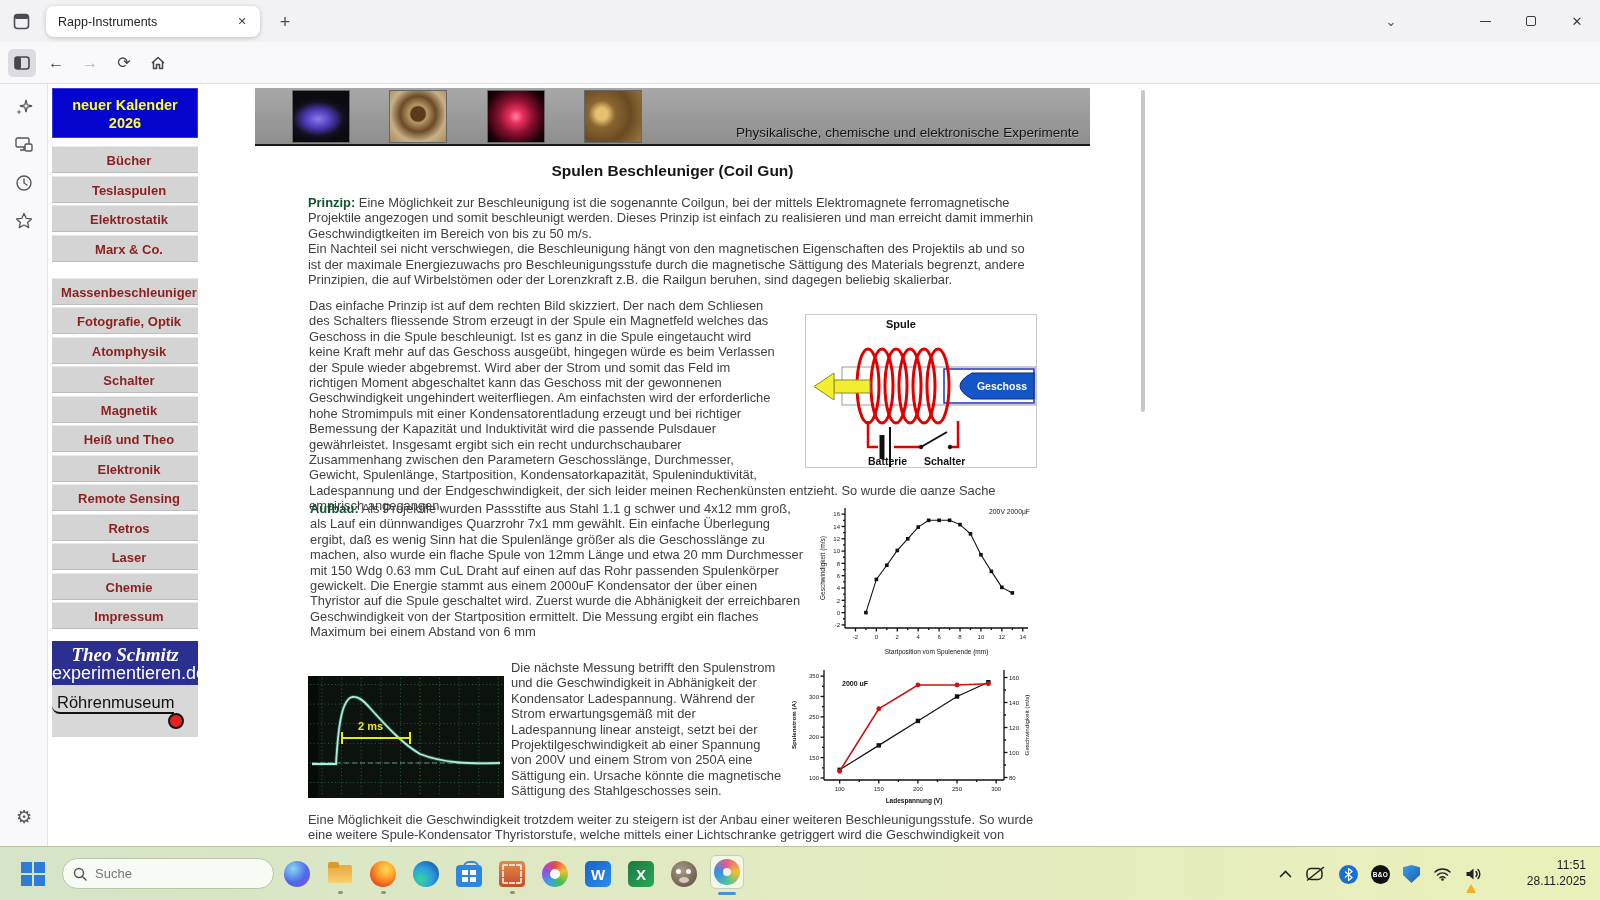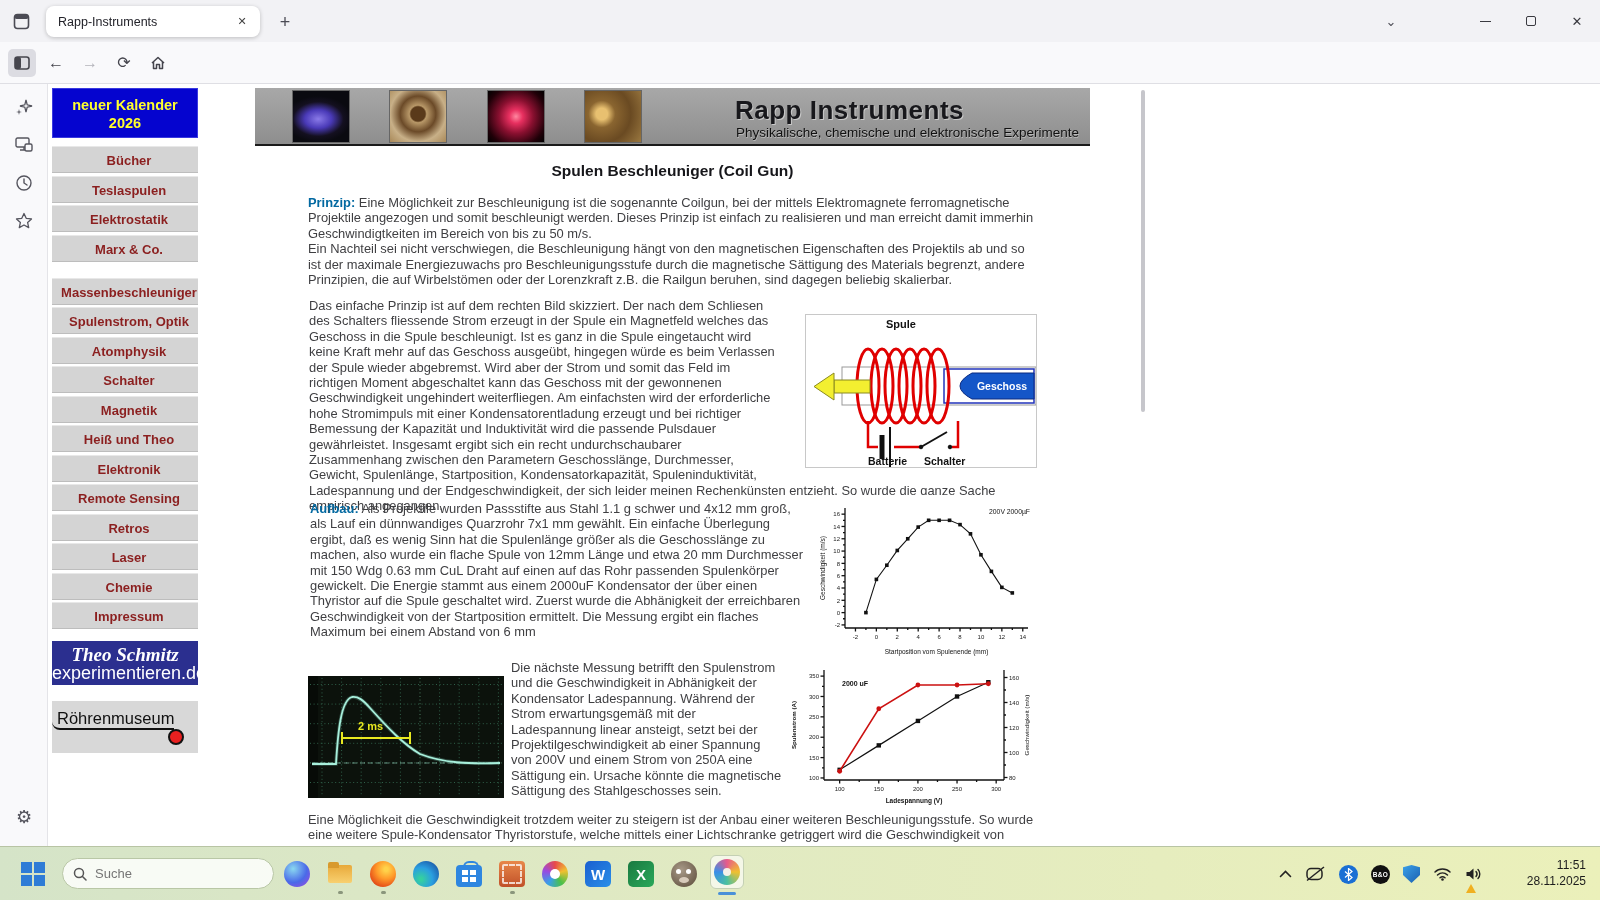--- a/index.html
+++ b/index.html
@@ -47,38 +47,38 @@
   .page { position:absolute; left:48px; top:84px; width:1552px; height:762px; background:#fff; overflow:hidden; }
 
   .leftnav { position:absolute; left:4px; top:4px; width:146px; }
   .kalender { height:50px; background:#0504cf; border:1px solid #3a3ae0; color:#ffff2e; font-weight:bold; font-size:14.5px; text-align:center; padding-top:7px; line-height:18px; }
   .nav-list { margin-top:8px;text-align:center; }
   .nav-btn { height:27px; line-height:27px; background:#d4d4d4; color:#8b1f1f; font-weight:bold; font-size:13px; padding-left:8px; margin-bottom:2.5px; border-top:1px solid #e8e8e8; border-bottom:1px solid #bdbdbd; white-space:nowrap; overflow:hidden; }
   .nav-btn.group-gap { margin-top:16px; }
   .theo { margin-top:12px; height:44px; background:#2b2f8f; color:#fff; text-align:center; padding-top:3px; }
   .theo .t1 { font-family:"Liberation Serif", serif; font-style:italic; font-weight:bold; font-size:19px; line-height:21px; }
   .theo .t2 { font-size:18px; line-height:16px; }
-  .roehren { margin-top:16px; height:52px; background:#d8d8d8; position:relative; padding-top:8px; }
+  .roehren { height:52px; background:#d8d8d8; position:relative; padding-top:8px; }
   .roehren .txt { font-size:16.5px; color:#111; padding-left:5px; border-bottom:2px solid #111; display:inline-block; border-radius:0 0 0 8px; }
   .roehren .dot { position:absolute; right:14px; bottom:8px; width:16px; height:16px; background:#e82020; border:2px solid #111; border-radius:50%; }
   .rundfunk { margin-top:8px; height:86px; background:#fff; border:1px solid #ccc; position:relative; overflow:hidden; }
 
   .banner { position:absolute; left:207px; top:4px; width:835px; height:58px; background:linear-gradient(180deg,#a8a8a8,#8e8e8e); border-bottom:2px solid #1a1a1a; }
   .photo { position:absolute; top:2px; width:58px; height:53px; border:1px solid #666; }
   .ph1 { background:radial-gradient(ellipse 60% 45% at 45% 55%, #8a7ae8 0%, #4a3ab8 40%, #141020 75%, #0a0a10 100%); }
   .ph2 { background:radial-gradient(circle at 50% 45%, #5a3a1a 18%, #b89868 22%, #6b4a28 45%, #c8b088 70%, #a88858 100%); }
   .ph3 { background:radial-gradient(circle at 50% 50%, #ff88a0 0%, #e83060 18%, #8a1030 45%, #200008 80%, #000 100%); }
   .ph4 { background:radial-gradient(circle at 30% 45%, #e8c070 12%, #8a6530 28%, #6a4a22 60%, #9a7840 100%); }
   .banner-title { position:absolute; left:480px; top:7px; font-size:26px; font-weight:bold; color:#18181c; text-shadow:1px 1px 0 #c8c8c8; letter-spacing:.5px; }
   .banner-sub { position:absolute; left:481px; top:37px; font-size:13.5px; color:#111; text-shadow:.5px .5px 0 #bbb; }
 
   .page-title { position:absolute; left:257px; top:78px; width:735px; text-align:center; font-size:15.5px; font-weight:bold; color:#16161a; }
 
   .para { font-size:12.9px; line-height:15.4px; color:#3f3f42; }
-  .lead { font-weight:bold; color:#0369a1; }
+  .lead { font-weight:bold; color:#14532d; }
   .p1 { position:absolute; left:260px; top:111px; width:730px; }
   .p2 { position:absolute; left:261px; top:214px; width:728px; }
   .p2 .diagram-box { float:right; width:232px; height:154px; margin:16px 0 6px 28px; background:#fff; border:1px solid #c8c8c8; }
   .p3 { position:absolute; left:262px; top:411px; width:726px; }
   .p3 .chart-box { float:right; width:218px; height:162px; margin:0 0 4px 10px; background:#fff; }
   .p3 .ptext { padding-top:6px; }
   .p4row { position:absolute; left:260px; top:576px; width:730px; display:flex; }
   .scope-box { width:196px; height:122px; margin-top:16px; flex:none; }
   .p4text { width:272px; margin-left:7px; margin-right:5px; flex:none; }
   .chart2-box { width:246px; height:146px; flex:none; background:#fff; }
@@ -242,21 +242,21 @@
     <div class="kalender">
       <div>neuer Kalender</div>
       <div>2026</div>
     </div>
     <div class="nav-list">
         <div class="nav-btn">Bücher</div>
         <div class="nav-btn">Teslaspulen</div>
         <div class="nav-btn">Elektrostatik</div>
         <div class="nav-btn">Marx &amp; Co.</div>
         <div class="nav-btn group-gap">Massenbeschleuniger</div>
-        <div class="nav-btn">Spulenstrom, Optik</div>
+        <div class="nav-btn">Fotografie, Optik</div>
         <div class="nav-btn">Atomphysik</div>
         <div class="nav-btn">Schalter</div>
         <div class="nav-btn">Magnetik</div>
         <div class="nav-btn">Heiß und Theo</div>
         <div class="nav-btn">Elektronik</div>
         <div class="nav-btn">Remote Sensing</div>
         <div class="nav-btn">Retros</div>
         <div class="nav-btn">Laser</div>
         <div class="nav-btn">Chemie</div>
         <div class="nav-btn">Impressum</div>
@@ -269,21 +269,20 @@
       <span class="txt">Röhrenmuseum</span>
       <span class="dot"></span>
     </div>
   </div>
 
   <div class="banner">
     <div class="photo ph1" style="left:37px"></div>
     <div class="photo ph2" style="left:134px"></div>
     <div class="photo ph3" style="left:232px"></div>
     <div class="photo ph4" style="left:329px"></div>
-    <div class="banner-title">Rapp Instruments</div>
     <div class="banner-sub">Physikalische, chemische und elektronische Experimente</div>
   </div>
 
   <div class="page-title">Spulen Beschleuniger (Coil Gun)</div>
 
   <div class="p1 para">
     <div><span class="lead">Prinzip:</span> <span>Eine Möglichkeit zur Beschleunigung ist die sogenannte Coilgun, bei der mittels Elektromagnete ferromagnetische Projektile angezogen und somit beschleunigt werden. Dieses Prinzip ist einfach zu realisieren und man erreicht damit immerhin Geschwindigtkeiten im Bereich von bis zu 50 m/s.</span></div>
     <div>Ein Nachteil sei nicht verschwiegen, die Beschleunigung hängt von den magnetischen Eigenschaften des Projektils ab und so ist der maximale Energiezuwachs pro Beschleunigungsstufe durch die magnetische Sättigung des Materials begrenzt, andere Prinzipien, die auf Wirbelstömen oder der Lorenzkraft z.B. die Railgun beruhen, sind dagegen beliebig skalierbar.</div>
   </div>
 

